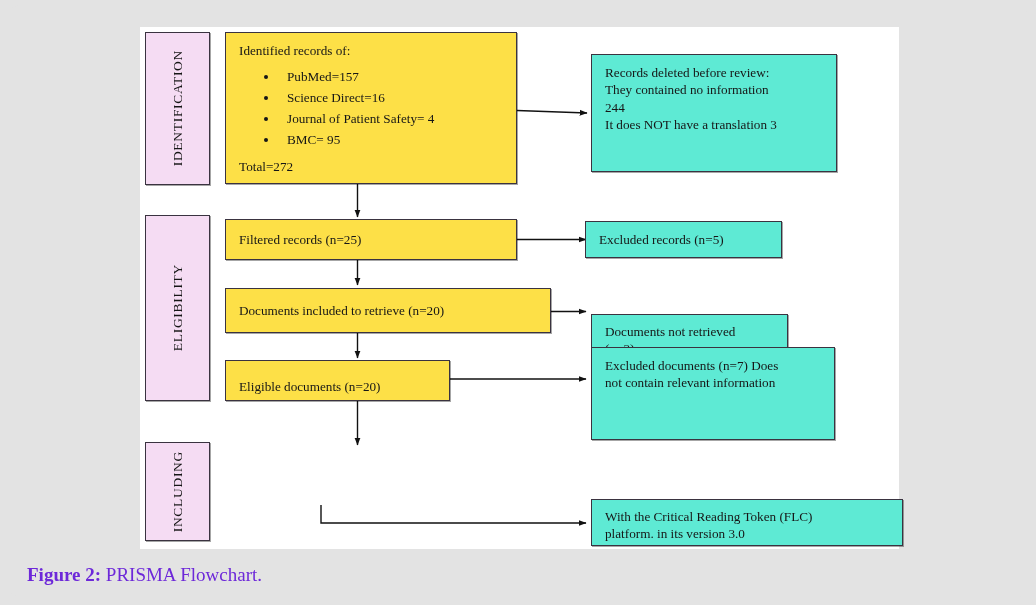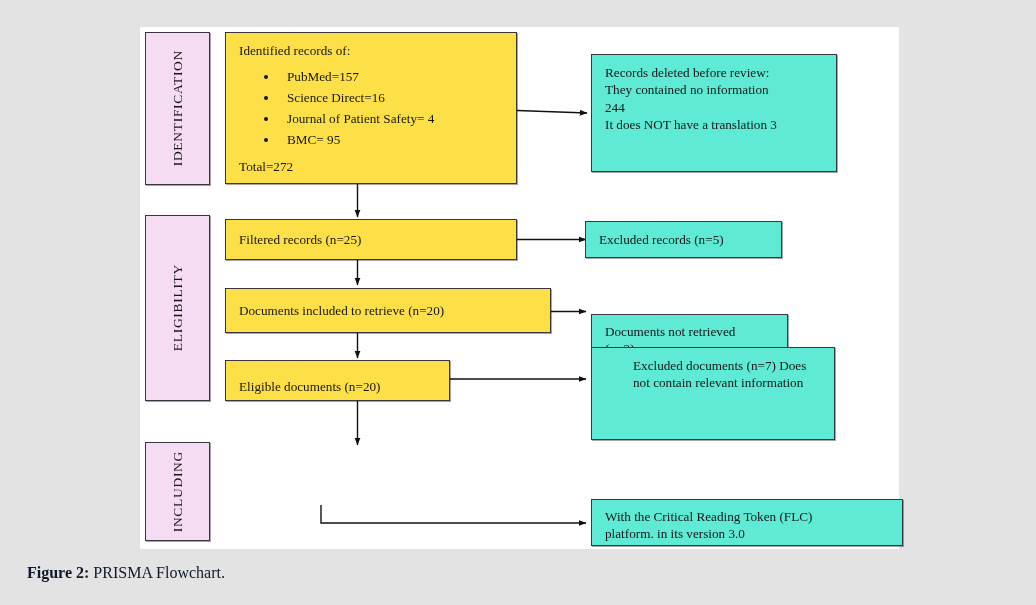--- a/index.html
+++ b/index.html
@@ -74,22 +74,22 @@
   #connectors {
     position: absolute;
     left: 0; top: 0;
     width: 759px; height: 522px;
     pointer-events: none;
   }
   #caption {
     position: absolute;
     left: 27px;
     top: 564px;
-    font-size: 16px;
-    color: #0f172a;
+    font-size: 19px;
+    color: #6d28d9;
   }
   #caption .lbl { font-weight: bold; }
 </style>
 </head>
 <body>
 
 <div id="page-bg"></div>
 
 <div id="figure-card">
 
@@ -180,21 +180,21 @@
     </div>
   </div>
 
   <div class="node pink" style="left:85px; top:333px; width:225px; height:41px;">
     <div class="pad" style="padding-top:17px;">
       <span>Eligible documents  (n=20)</span>
     </div>
   </div>
 
   <div class="node blue" style="left:451px; top:320px; width:244px; height:93px;">
-    <div class="pad" style="padding-top:9px;margin-left:28px;">
+    <div class="pad" style="padding-top:9px;">
       <span class="ln2">Excluded documents  (n=7) Does</span>
       <span class="ln2">not contain relevant information</span>
     </div>
   </div>
 
 
   <div class="node blue" style="left:451px; top:472px; width:312px; height:47px;">
     <div class="pad" style="padding-top:8px;">
       <span class="ln2">With the Critical Reading Token (FLC)</span>
       <span class="ln2">platform. in its version 3.0</span>

